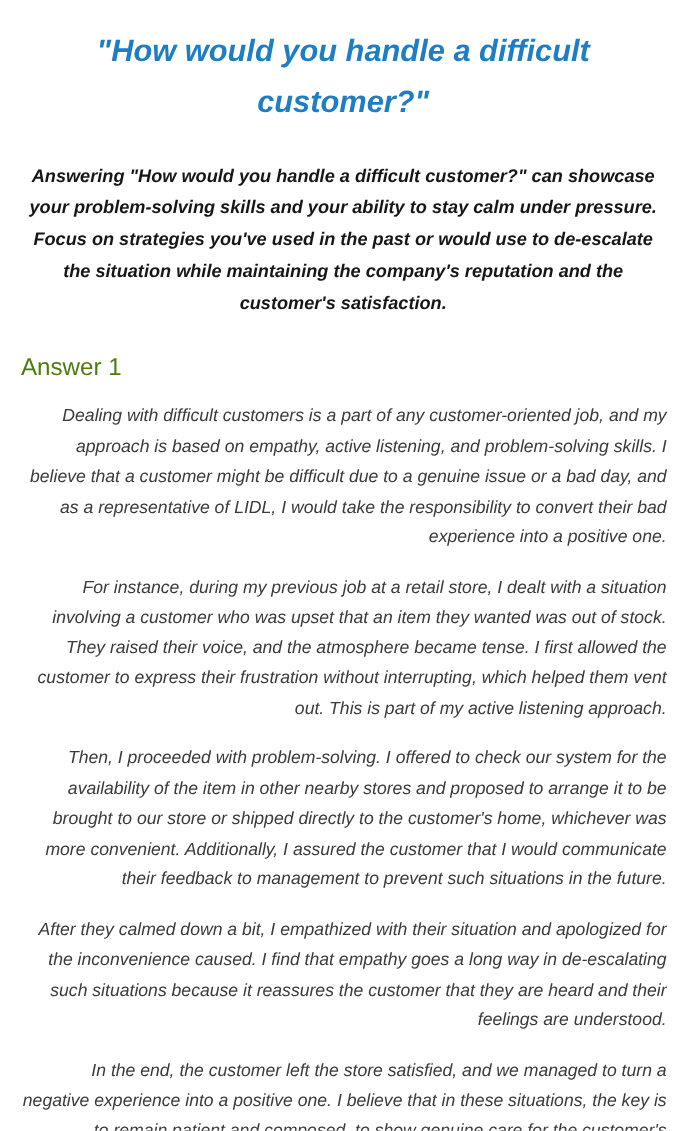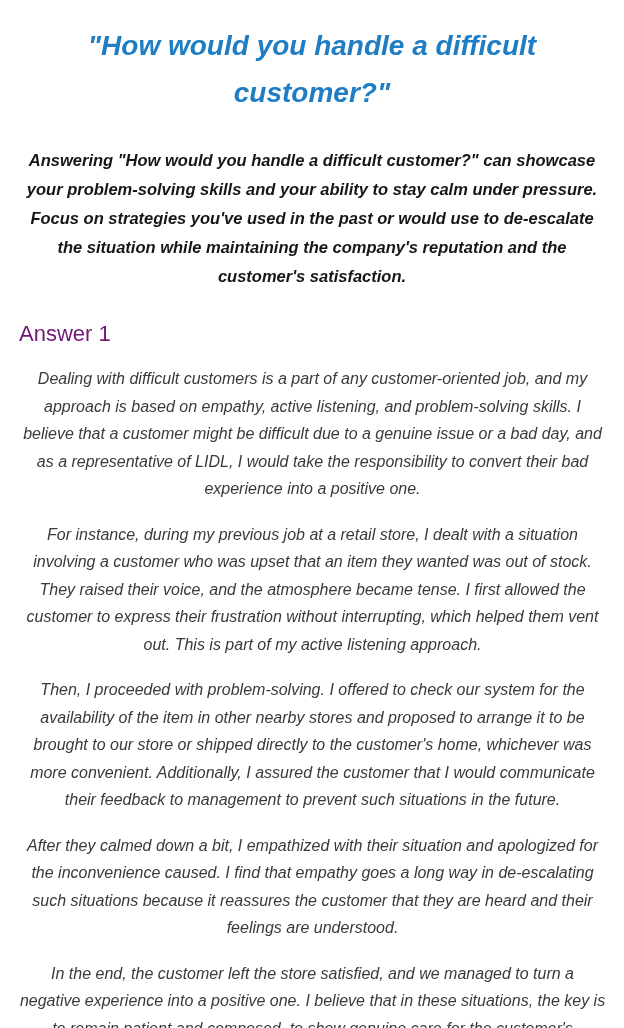--- a/index.html
+++ b/index.html
@@ -41,31 +41,31 @@
     font-size: 16.5px;
     line-height: 29px;
     color: #161616;
   }
   .answer-heading {
     margin: 0 0 16px 1px;
     font-size: 22px;
     font-weight: 500;
     font-style: normal;
     line-height: 30px;
-    color: #701a75;
+    color: #4d7c0f;
   }
   .answer-body p {
     margin: 0 0 18px 1px;
     max-width: 588px;
     font-style: italic;
     font-weight: normal;
     font-size: 16px;
     line-height: 27.5px;
     color: #3a3a3a;
-    text-align: center;
+    text-align: right;
   }
 </style>
 </head>
 <body>
 
 <div class="page">
 
   <h1 class="page-title">"How would you handle a difficult customer?"</h1>
 
   <p class="intro">Answering "How would you handle a difficult customer?" can showcase your problem-solving skills and your ability to stay calm under pressure. Focus on strategies you've used in the past or would use to de-escalate the situation while maintaining the company's reputation and the customer's satisfaction.</p>

